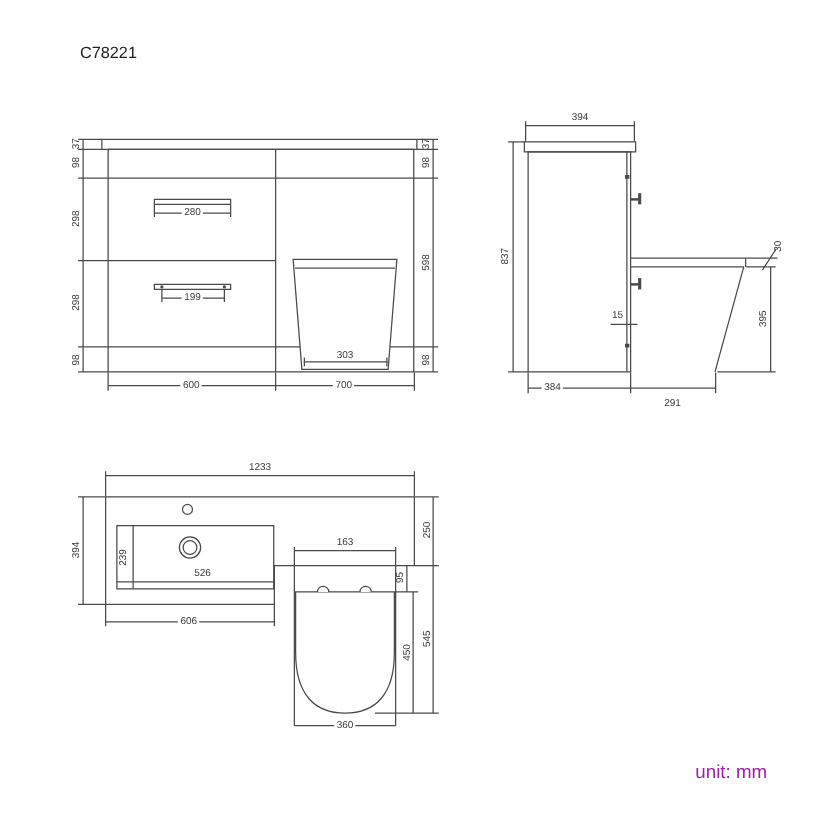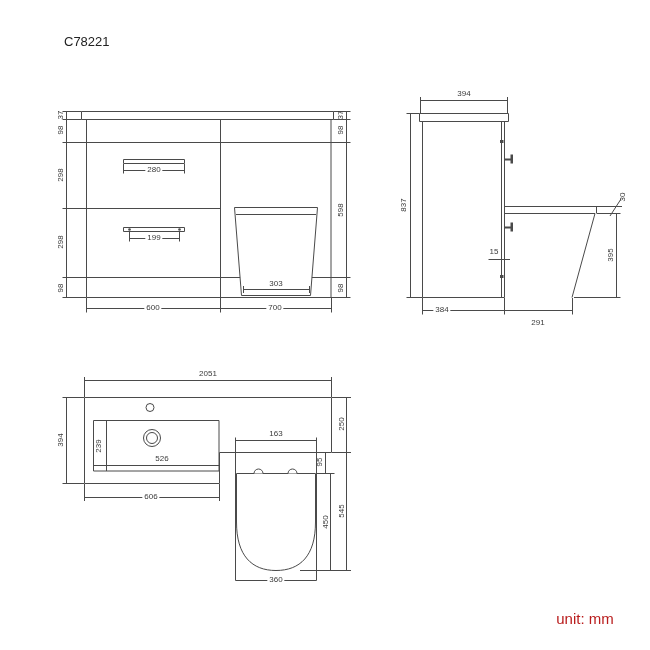--- a/index.html
+++ b/index.html
@@ -8,21 +8,21 @@
            font-family:"Liberation Sans", sans-serif; overflow:hidden; }
   svg line, svg rect, svg path, svg polygon, svg circle{ vector-effect:non-scaling-stroke; }
   .st{ stroke:var(--line); stroke-width:1; fill:none; }
   .fw{ stroke:var(--line); stroke-width:1; fill:var(--bg); }
   .fd{ fill:var(--line); stroke:none; }
   .lbl{ position:absolute; font-size:8px; line-height:1; color:var(--text);
         transform:translate(-50%,-50%); white-space:nowrap; }
   .lbl.rot{ transform:translate(-50%,-50%) rotate(-90deg); }
   .lbl.bg{ background:var(--bg); padding:0 2px; }
   .title{ position:absolute; left:64px; top:34px; font-size:13px; color:#222; }
-  .unit{ position:absolute; font-size:15px; color:#b91c1c; transform:translate(-50%,-50%); }
+  .unit{ position:absolute; font-size:15px; color:#a21caf; transform:translate(-50%,-50%); }
 </style>
 </head>
 <body>
 
 <div class="canvas">
 
   <svg width="650" height="650" viewBox="0 0 650 650">
 
     <g>
       <g>
@@ -199,21 +199,21 @@
     <div class="lbl" style="left:464px;top:94px">394</div>
     <div class="lbl rot" style="left:404px;top:205px">837</div>
     <div class="lbl" style="left:494px;top:252px">15</div>
     <div class="lbl rot" style="left:623px;top:197px">30</div>
     <div class="lbl rot" style="left:611px;top:255px">395</div>
     <div class="lbl bg" style="left:442px;top:310px">384</div>
     <div class="lbl bg" style="left:538px;top:323px">291</div>
   </div>
 
   <div>
-    <div class="lbl" style="left:208px;top:374px">2051</div>
+    <div class="lbl" style="left:208px;top:374px">1233</div>
     <div class="lbl rot" style="left:61px;top:440px">394</div>
     <div class="lbl rot" style="left:99px;top:446px">239</div>
     <div class="lbl" style="left:162px;top:459px">526</div>
     <div class="lbl bg" style="left:151px;top:497px">606</div>
     <div class="lbl" style="left:276px;top:434px">163</div>
     <div class="lbl rot" style="left:320px;top:462px">95</div>
     <div class="lbl rot" style="left:326px;top:522px">450</div>
     <div class="lbl rot" style="left:342px;top:511px">545</div>
     <div class="lbl rot" style="left:342px;top:424px">250</div>
     <div class="lbl bg" style="left:276px;top:580px">360</div>

